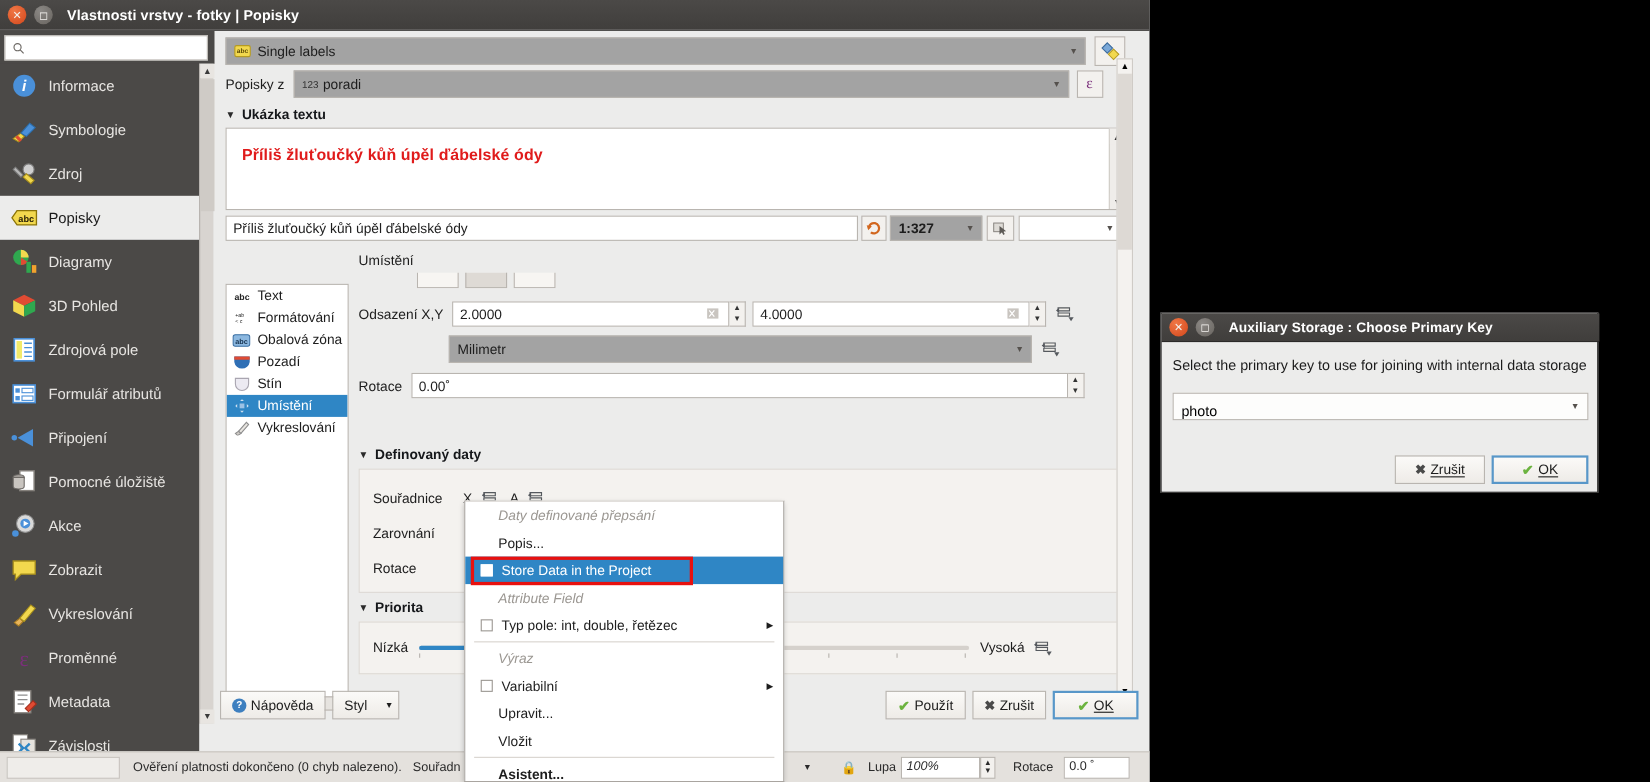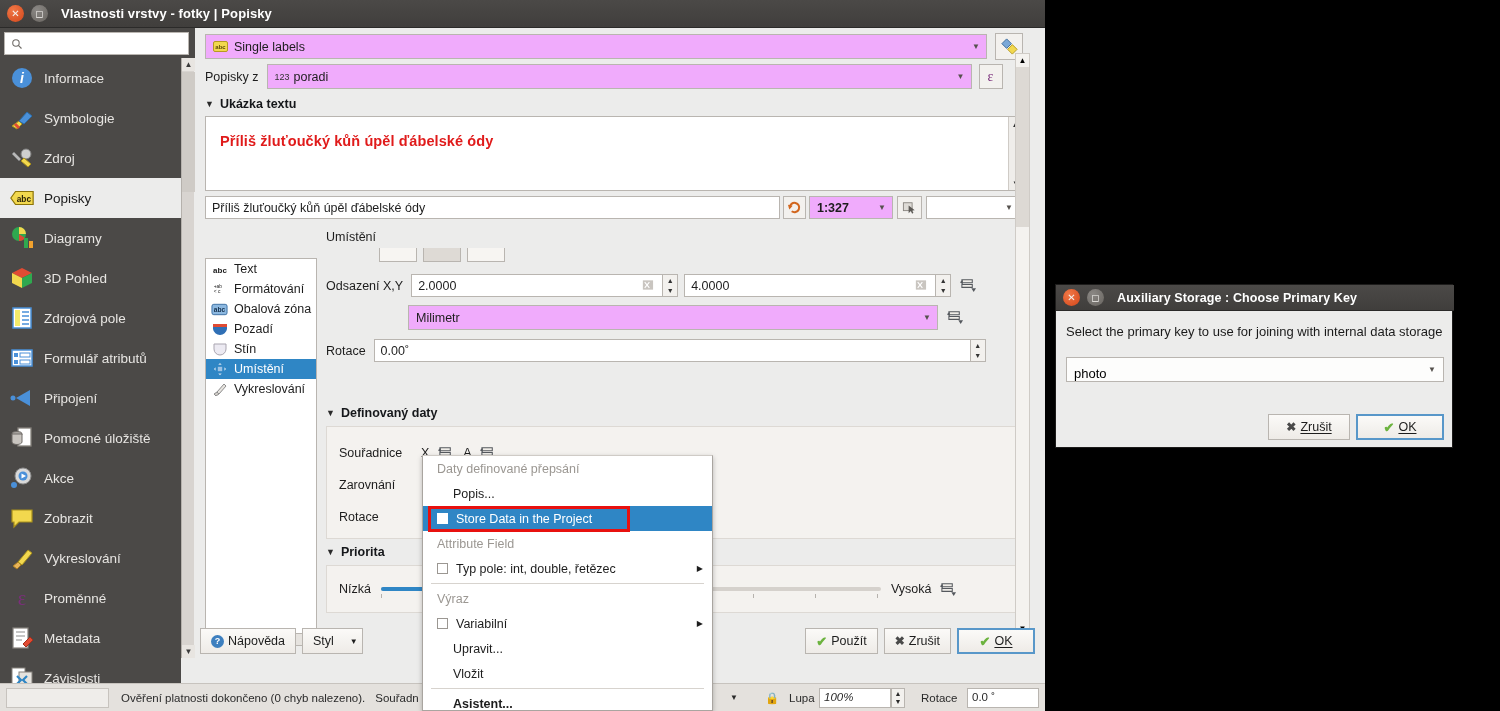--- a/index.html
+++ b/index.html
@@ -74,21 +74,21 @@
     align-items:center; justify-content:center; font-size: 8px; color:#3a3a3a;
   }
   .side-scroll .arrow-dn { position: absolute; bottom: 0; }
   .side-thumb { position:absolute; top:14px; width:13px; height:120px; background:#cfcbc6; }
 
   
   .content { position: absolute; left: 195px; top: 28px; width: 850px; height: 655px; }
 
   .row { display: flex; align-items: center; }
   .combo {
-    height: 25px; border: 1px solid #b9b5b0; background: #f0abfc;
+    height: 25px; border: 1px solid #b9b5b0; background: #a3a3a3;
     display: flex; align-items: center; padding: 0 0 0 7px; font-size: 12.5px;
     color: #1d1d1d; position: relative;
   }
   .combo .arrow {
     position: absolute; right: 0; top: 0; width: 20px; height: 100%;
     display:flex; align-items:center; justify-content:center;
     font-size: 8px; color: #55514d;
   }
   .tool-btn {
     width: 28px; height: 27px; border: 1px solid #b9b5b0; background: #f3f1ee;
@@ -158,21 +158,21 @@
   .x-glyph { color:#4a4a4a; font-weight:bold; font-size:12px; }
 
   
   .ctx-menu {
     position:absolute; left:422px; top:455px; width:291px; height:256px;
     background:#fff; border:1px solid #a9a5a0; border-top:1px solid #cfcbc6;
     box-shadow: 0 2px 5px rgba(0,0,0,.25); z-index: 40;
   }
   .ctx-item { height:25px; display:flex; align-items:center; font-size:12.5px;
     color:#1d1d1d; padding-left:14px; position:relative; }
-  .ctx-item.header { color:#9b9792; padding-left:14px; }
+  .ctx-item.header { color:#9b9792; font-style:italic; padding-left:30px; }
   .ctx-item.hl { background:#2f86c5; color:#fff; }
   .ctx-item.bold { font-weight:bold; padding-left:30px; }
   .ctx-item .cb {
     width:11px; height:11px; border:1px solid #9b9792; background:#fff;
     margin-right:8px; flex:0 0 auto;
   }
   .ctx-item.hl .cb { border-color:#fff; }
   .ctx-item .sub { position:absolute; right:9px; font-size:8px; }
   .ctx-sep { height:1px; background:#d7d3ce; margin:2px 8px; }
   .ctx-indent { padding-left:30px; }
@@ -696,21 +696,21 @@
     <div class="statusbar">
       <div class="status-field"></div>
       <span style="margin-left:12px;">Ověření platnosti dokončeno (0 chyb nalezeno).</span>
       <span style="margin-left:10px;">Souřadn</span>
       <span style="position:absolute;left:730px;font-size:8px;">▼</span>
       <span style="position:absolute;left:765px;">🔒</span>
       <span style="position:absolute;left:789px;">Lupa</span>
       <span style="position:absolute;left:819px;width:72px;height:20px;border:1px solid #b9b5b0;background:#fff;padding:2px 0 0 4px;font-style:italic;">100%</span>
       <span style="position:absolute;left:891px;width:14px;height:20px;border:1px solid #b9b5b0;background:#f3f1ee;font-size:7px;text-align:center;padding-top:1px;line-height:8px;">▲<br>▼</span>
       <span style="position:absolute;left:921px;">Rotace</span>
-      <span style="position:absolute;left:967px;width:72px;height:20px;border:1px solid #b9b5b0;background:#fff;padding:2px 0 0 4px;">0.0 ˚</span>
+      <span style="position:absolute;left:967px;width:60px;height:20px;border:1px solid #b9b5b0;background:#fff;padding:2px 0 0 4px;">0.0 ˚</span>
     </div>
 
     <div class="ctx-menu" id="ctx-menu">
         <div class="ctx-item header">
           <span>Daty definované přepsání</span>
         </div>
         <div class="ctx-item ctx-indent">
           <span>Popis...</span>
         </div>
         <div class="ctx-item hl">

